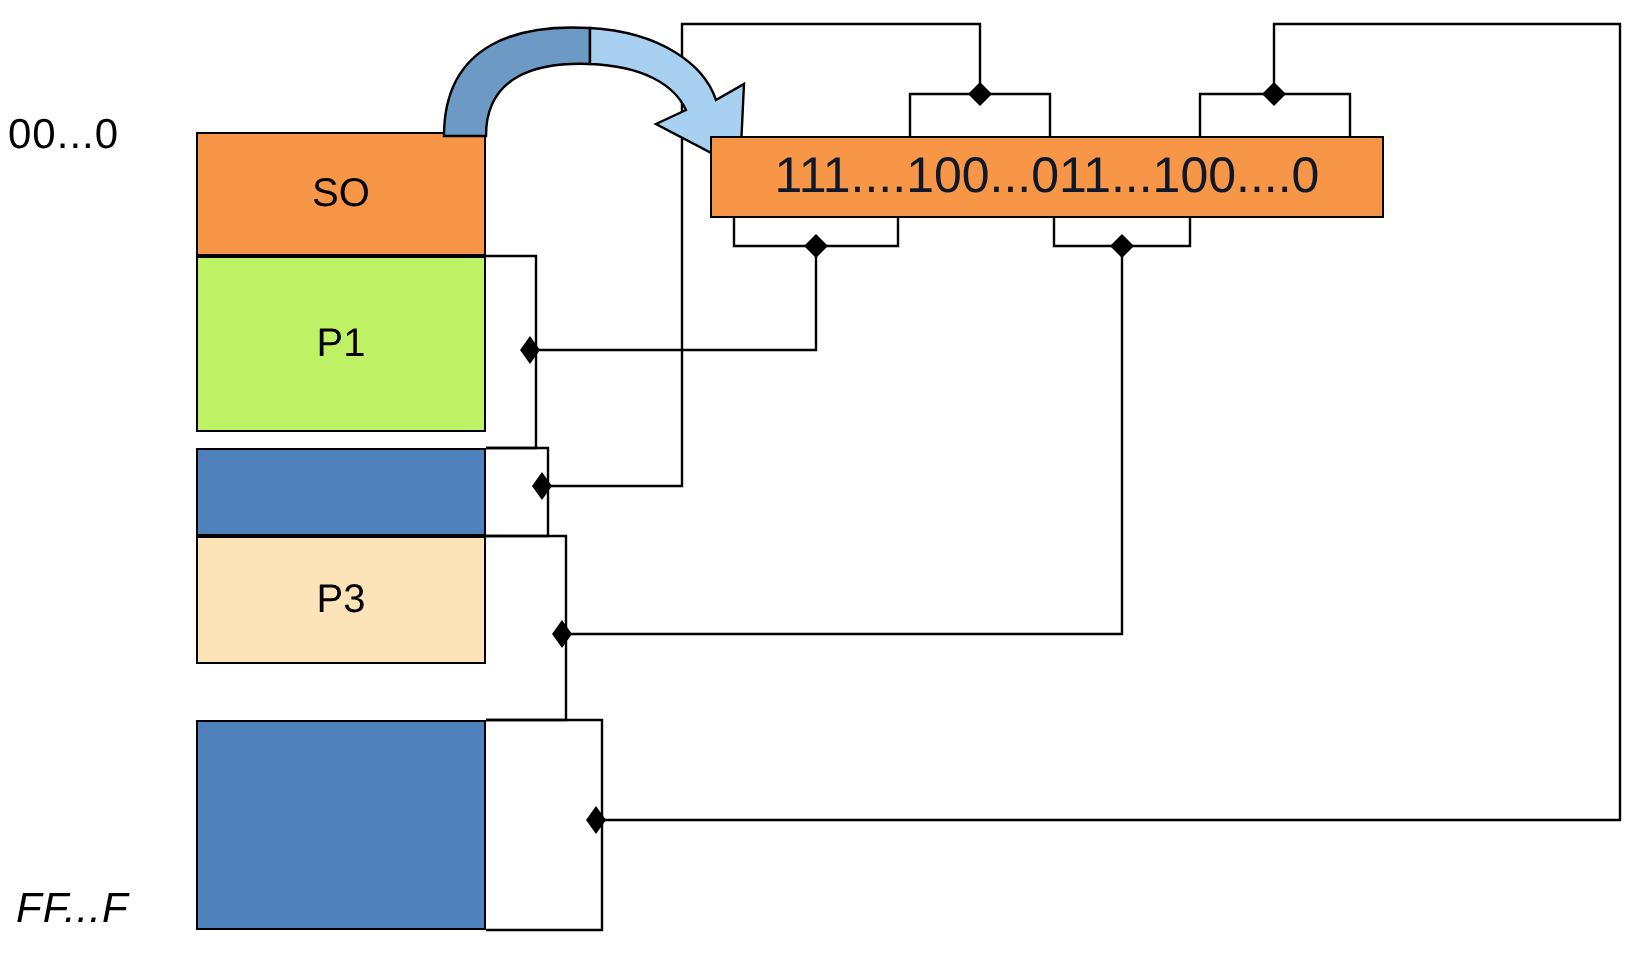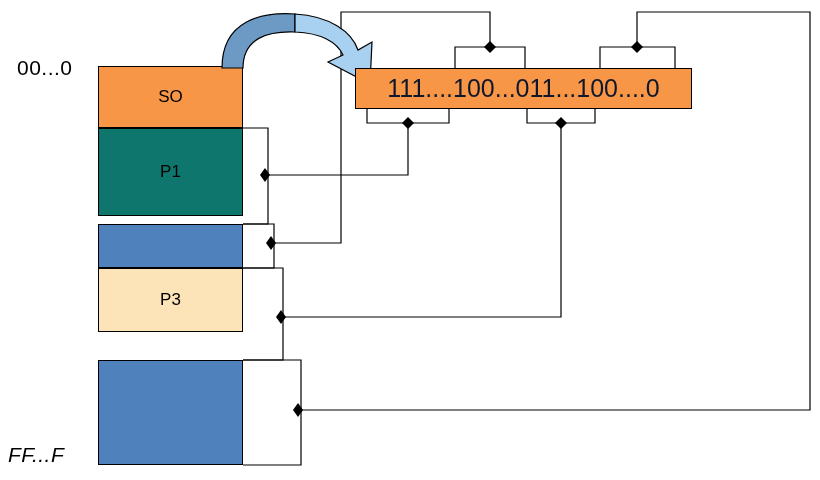--- a/index.html
+++ b/index.html
@@ -25,33 +25,33 @@
     height: 480px;
     pointer-events: none;
   }
   .addr-label {
     position: absolute;
     font-size: 21px;
     color: #000000;
     white-space: nowrap;
     letter-spacing: 0.5px;
   }
-  #addr-top  { left: 17px;  top: 56px; }
+  #addr-top  { left: 4px;  top: 56px; }
   #addr-bot  { left: 8px;  top: 443px; font-style: italic; }
 
   .memblock {
     position: absolute;
     left: 98px;
     width: 145px;
     box-sizing: border-box;
     border: 1px solid #000000;
     display: flex;
     align-items: center;
     justify-content: center;
-    font-size: 17px;
+    font-size: 20px;
     color: #000000;
   }
 
   .bitstring {
     position: absolute;
     left: 355px;
     top: 68px;
     width: 337px;
     height: 41px;
     box-sizing: border-box;
@@ -108,21 +108,21 @@
       <path d="M490,41 L496,47 L490,53 L484,47 Z"></path>
       <path d="M637,41 L643,47 L637,53 L631,47 Z"></path>
       <path d="M408,117 L414,123 L408,129 L402,123 Z"></path>
       <path d="M561,117 L567,123 L561,129 L555,123 Z"></path>
     </g>
   </svg>
 
   <div class="memblock" style="top:66px;  height:62px;  background:#F79646;">
     <span>SO</span>
   </div>
-  <div class="memblock" style="top:128px; height:88px;  background:#0f766e;">
+  <div class="memblock" style="top:128px; height:88px;  background:#bef264;">
     <span>P1</span>
   </div>
   <div class="memblock" style="top:224px; height:44px;  background:#4F81BD;">
     <span></span>
   </div>
   <div class="memblock" style="top:268px; height:64px;  background:#FCE4B8;">
     <span>P3</span>
   </div>
   <div class="memblock" style="top:360px; height:105px; background:#4F81BD;">
     <span></span>

